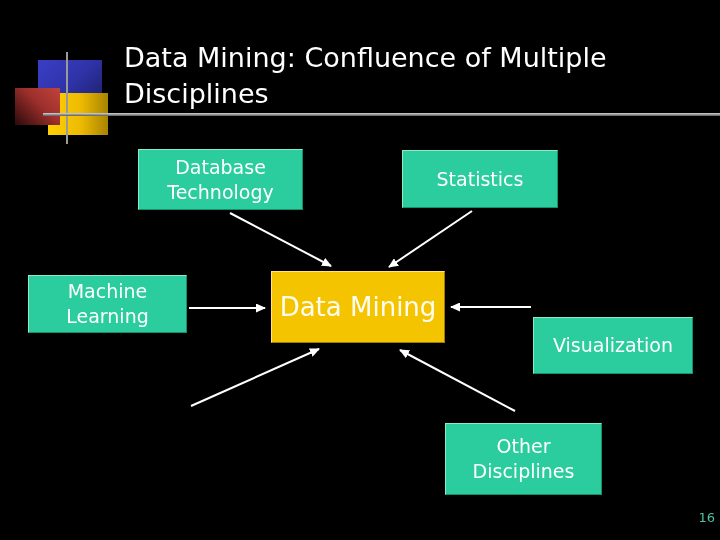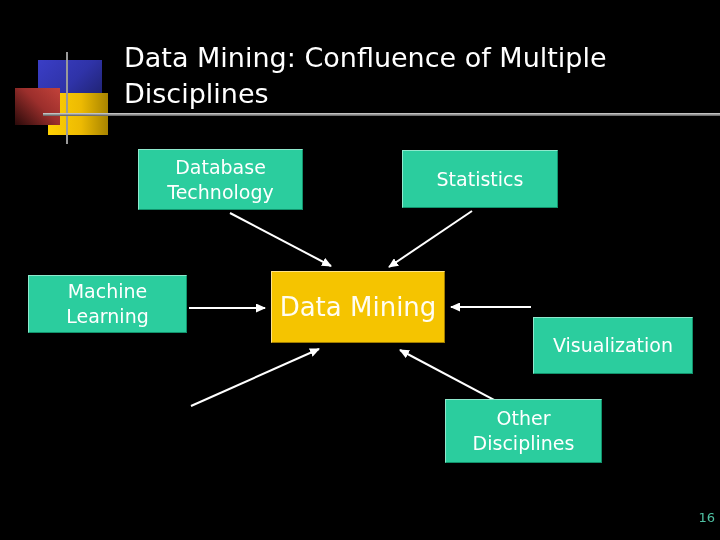--- a/index.html
+++ b/index.html
@@ -32,21 +32,21 @@
     text-align:center;color:var(--node-text,#fff);font-size:19px;line-height:25px;
     background:var(--node-fill,#2bcd9e);
     border:1px solid;border-color:#8fe9cd #11926b #11926b #8fe9cd;
     box-sizing:border-box;padding:2px 4px;
   }
   .node-database-technology{left:138px;top:149px;width:165px;height:61px;}
   .node-statistics{left:402px;top:150px;width:156px;height:58px;}
   .node-machine-learning{left:28px;top:275px;width:159px;height:58px;}
   .node-visualization{left:533px;top:278px;width:160px;height:57px;margin-top:39px;}
   .node-information-science{left:108px;top:408px;width:157px;height:59px;}
-  .node-other-disciplines{left:445px;top:399px;width:157px;height:64px;justify-content:flex-end;}
+  .node-other-disciplines{left:445px;top:423px;width:157px;height:72px;justify-content:flex-end;}
   .node-center{
     left:271px;top:271px;width:174px;height:72px;
     background:var(--center-fill,#f5c400);
     border-color:#ffe287 #a07c00 #a07c00 #ffe287;
     color:var(--center-text,#fffdf2);font-size:26px;
   }
   
   .arrows{position:absolute;left:0;top:0;width:720px;height:540px;pointer-events:none;}
   .arrows line{stroke:var(--arrow-color,#fff);stroke-width:2;}
   

